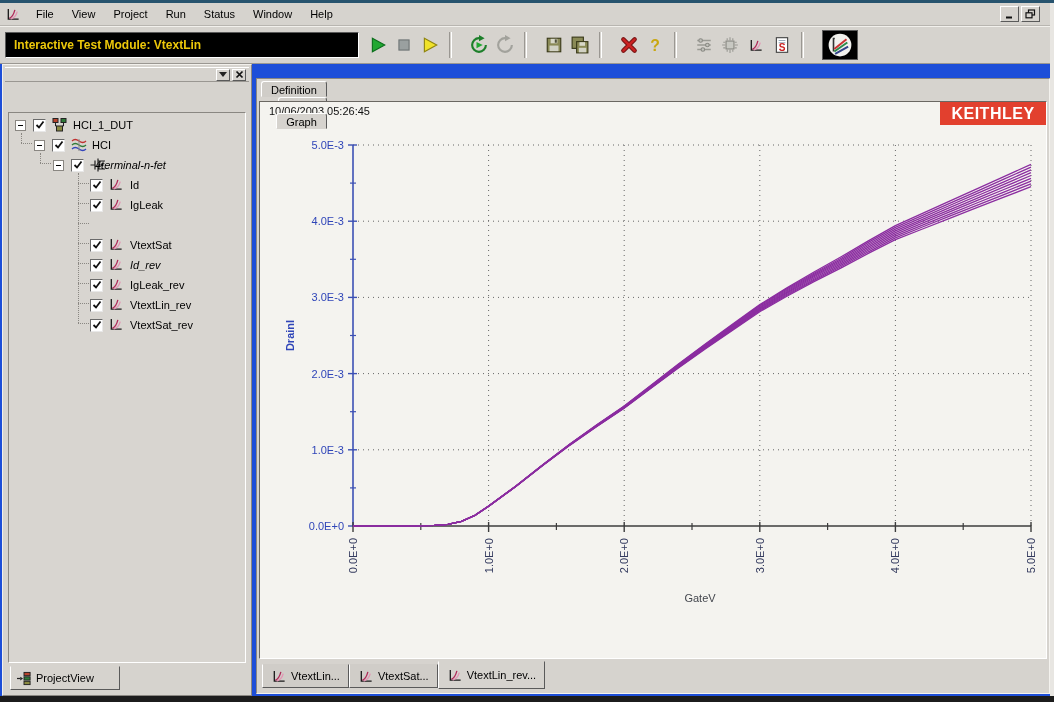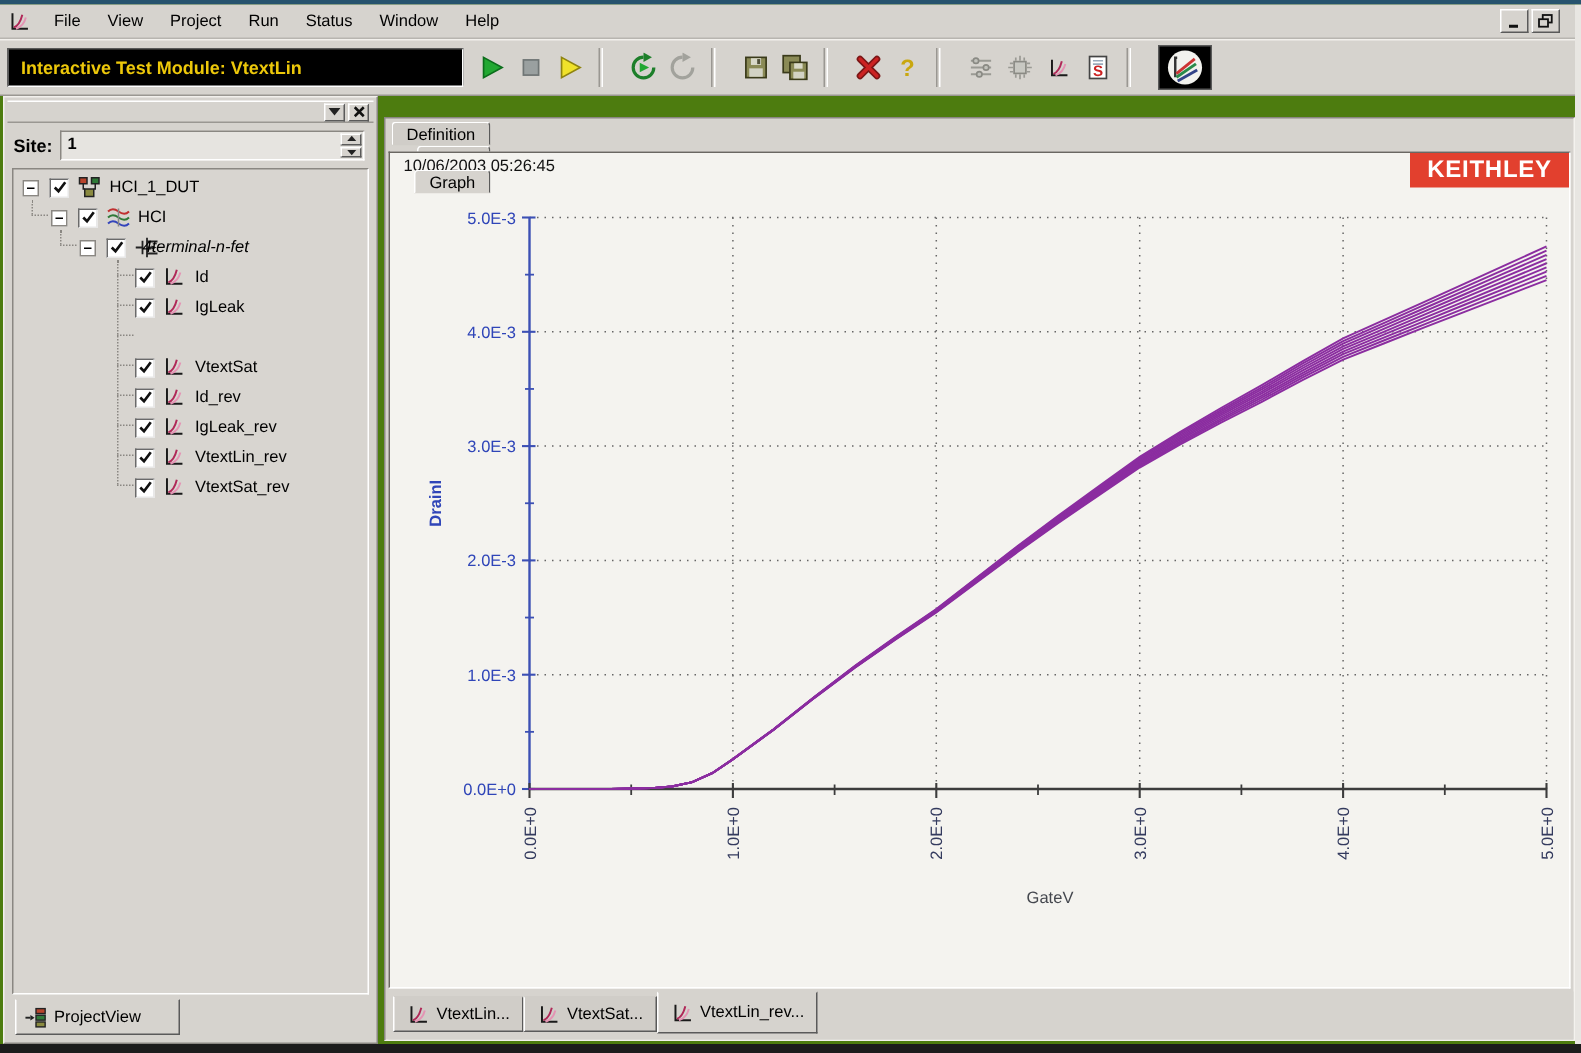--- a/index.html
+++ b/index.html
@@ -1,38 +1,38 @@
 <!DOCTYPE html>
 <html><head>
 <meta charset="utf-8">
 <style>
   * { margin:0; padding:0; box-sizing:border-box; }
   html,body { width:1054px; height:702px; }
   body { font-family:"Liberation Sans", sans-serif; font-size:11px; color:#000;
          background:#d6d3ce; overflow:hidden; position:relative; }
-  #window { position:absolute; inset:0; background:#4d7c0f; }
+  #window { position:absolute; inset:0; background:#1d4ed8; }
 
   
   .top-strip { position:absolute; left:0; top:0; width:1054px; height:3px; background:#27536e; }
   .bottom-strip { position:absolute; left:0; top:696px; width:1054px; height:6px; background:#1c1c1c; }
   .right-strip { position:absolute; left:1050px; top:3px; width:4px; height:693px; background:#e8e6e2; }
 
   
   .menubar { position:absolute; left:0; top:3px; width:1050px; height:23px; background:#d6d3ce;
              border-bottom:1px solid #b8b5b0; display:flex; align-items:center; }
   .app-icon { width:20px; height:18px; margin:0 4px 0 3px; display:inline-flex; align-items:center; justify-content:center; }
   .menu-item { padding:3px 9px; height:20px; line-height:15px; cursor:default; }
   .win-controls { margin-left:auto; margin-right:10px; display:flex; gap:2px; }
   .win-btn { width:19px; height:16px; background:#d6d3ce; border:1px solid;
              border-color:#ffffff #5a5a5a #5a5a5a #ffffff; display:inline-flex; align-items:center; justify-content:center; }
 
   
   .toolbar { position:absolute; left:0; top:26px; width:1050px; height:38px; background:#d6d3ce;
              border-top:1px solid #f2f0ec; border-bottom:1px solid #9a9792; display:flex; align-items:center; }
-  .module-banner { margin-left:5px; width:304px; height:26px; background:#000;
+  .module-banner { margin-left:5px; width:354px; height:26px; background:#000;
                    border:1px solid; border-color:#5a5a5a #ffffff #ffffff #5a5a5a;
                    color:#edc80a; font-weight:bold; font-size:12px; line-height:24px; padding-left:8px;
                    white-space:nowrap; overflow:hidden; }
   .tb-group { display:flex; align-items:center; margin-left:6px; }
   .tb-sep { width:7px; height:26px; margin:0 3px 0 6px;
             border-left:1px solid #9a9792; border-right:1px solid #ffffff; }
   .tb-sep.double { width:3px; margin-right:8px; }
   .tbtn { width:26px; height:26px; background:#d6d3ce; border:1px solid transparent;
           display:inline-flex; align-items:center; justify-content:center; padding:0; }
   .tbtn.black { width:36px; height:30px; background:#000; border:1px solid #5a5a5a; margin-left:4px; }
@@ -278,38 +278,20 @@
           <svg width="8" height="7" viewBox="0 0 8 7">
             <polygon points="0,1 8,1 4,6" fill="#222"></polygon>
           </svg>
         </span>
       <span class="lp-hbtn">
           <svg width="9" height="9" viewBox="0 0 9 9">
             <path d="M1.5 1.5 L7.5 7.5 M7.5 1.5 L1.5 7.5" stroke="#111" stroke-width="1.7"></path>
           </svg>
         </span>
     </div>
-    <div class="site-row">
-      <span class="site-label">Site:</span>
-      <span class="site-field">
-        <span>1</span>
-        <span class="site-spinner">
-          <span class="spin-btn">
-              <svg width="7" height="5" viewBox="0 0 7 5">
-                <polygon points="3.5,0.5 6.5,4 0.5,4" fill="#222"></polygon>
-              </svg>
-            </span>
-          <span class="spin-btn">
-              <svg width="7" height="5" viewBox="0 0 7 5">
-                <polygon points="0.5,1 6.5,1 3.5,4.5" fill="#222"></polygon>
-              </svg>
-            </span>
-        </span>
-      </span>
-    </div>
     <div class="tree-box" id="tree">
         <div class="vdot" style="left: 12px; top: 20px; height: 10px;"></div>
         <div class="hdot" style="left: 12px; width: 11px; top: 30px;"></div>
         <div class="vdot" style="left: 31px; top: 40px; height: 10px;"></div>
         <div class="hdot" style="left: 31px; width: 11px; top: 50px;"></div>
         <div class="vdot" style="left: 69px; top: 60px; height: 150px;"></div>
         <div class="hdot" style="left: 69px; width: 11px; top: 70px;"></div>
         <div class="hdot" style="left: 69px; width: 11px; top: 90px;"></div>
         <div class="hdot" style="left: 69px; width: 11px; top: 110px;"></div>
         <div class="hdot" style="left: 69px; width: 11px; top: 130px;"></div>
@@ -392,21 +374,21 @@
               <polyline points="1.5,5 4,7.5 8.5,1.5" fill="none" stroke="#111" stroke-width="1.8"></polyline>
             </svg>
           </span>
           <span class="titem-icon" style="left: 99px;"><svg width="16" height="15" viewBox="0 0 16 16">
               <path d="M3 2 V13 H14" stroke="#1a1a1a" fill="none" stroke-width="1.4"></path>
    <path d="M4 12 C7 11 9 7 10 3" stroke="#b02858" fill="none" stroke-width="1.4"></path>
    <path d="M5.5 13 C8.5 12 11.5 9 12.5 5" stroke="#e494b4" fill="none" stroke-width="1.4"></path>
             </svg></span>
           <span class="tlabel" style="left: 118px;">VtextSat</span>
         </div>
-        <div class="trow" style="top: 142px;">
+        <div class="trow" style="top: 142px; font-style: italic;">
           <span class="cbx" style="left: 81px;">
             <svg width="10" height="10" viewBox="0 0 10 10">
               <polyline points="1.5,5 4,7.5 8.5,1.5" fill="none" stroke="#111" stroke-width="1.8"></polyline>
             </svg>
           </span>
           <span class="titem-icon" style="left: 99px;"><svg width="16" height="15" viewBox="0 0 16 16">
               <path d="M3 2 V13 H14" stroke="#1a1a1a" fill="none" stroke-width="1.4"></path>
    <path d="M4 12 C7 11 9 7 10 3" stroke="#b02858" fill="none" stroke-width="1.4"></path>
    <path d="M5.5 13 C8.5 12 11.5 9 12.5 5" stroke="#e494b4" fill="none" stroke-width="1.4"></path>
             </svg></span>

